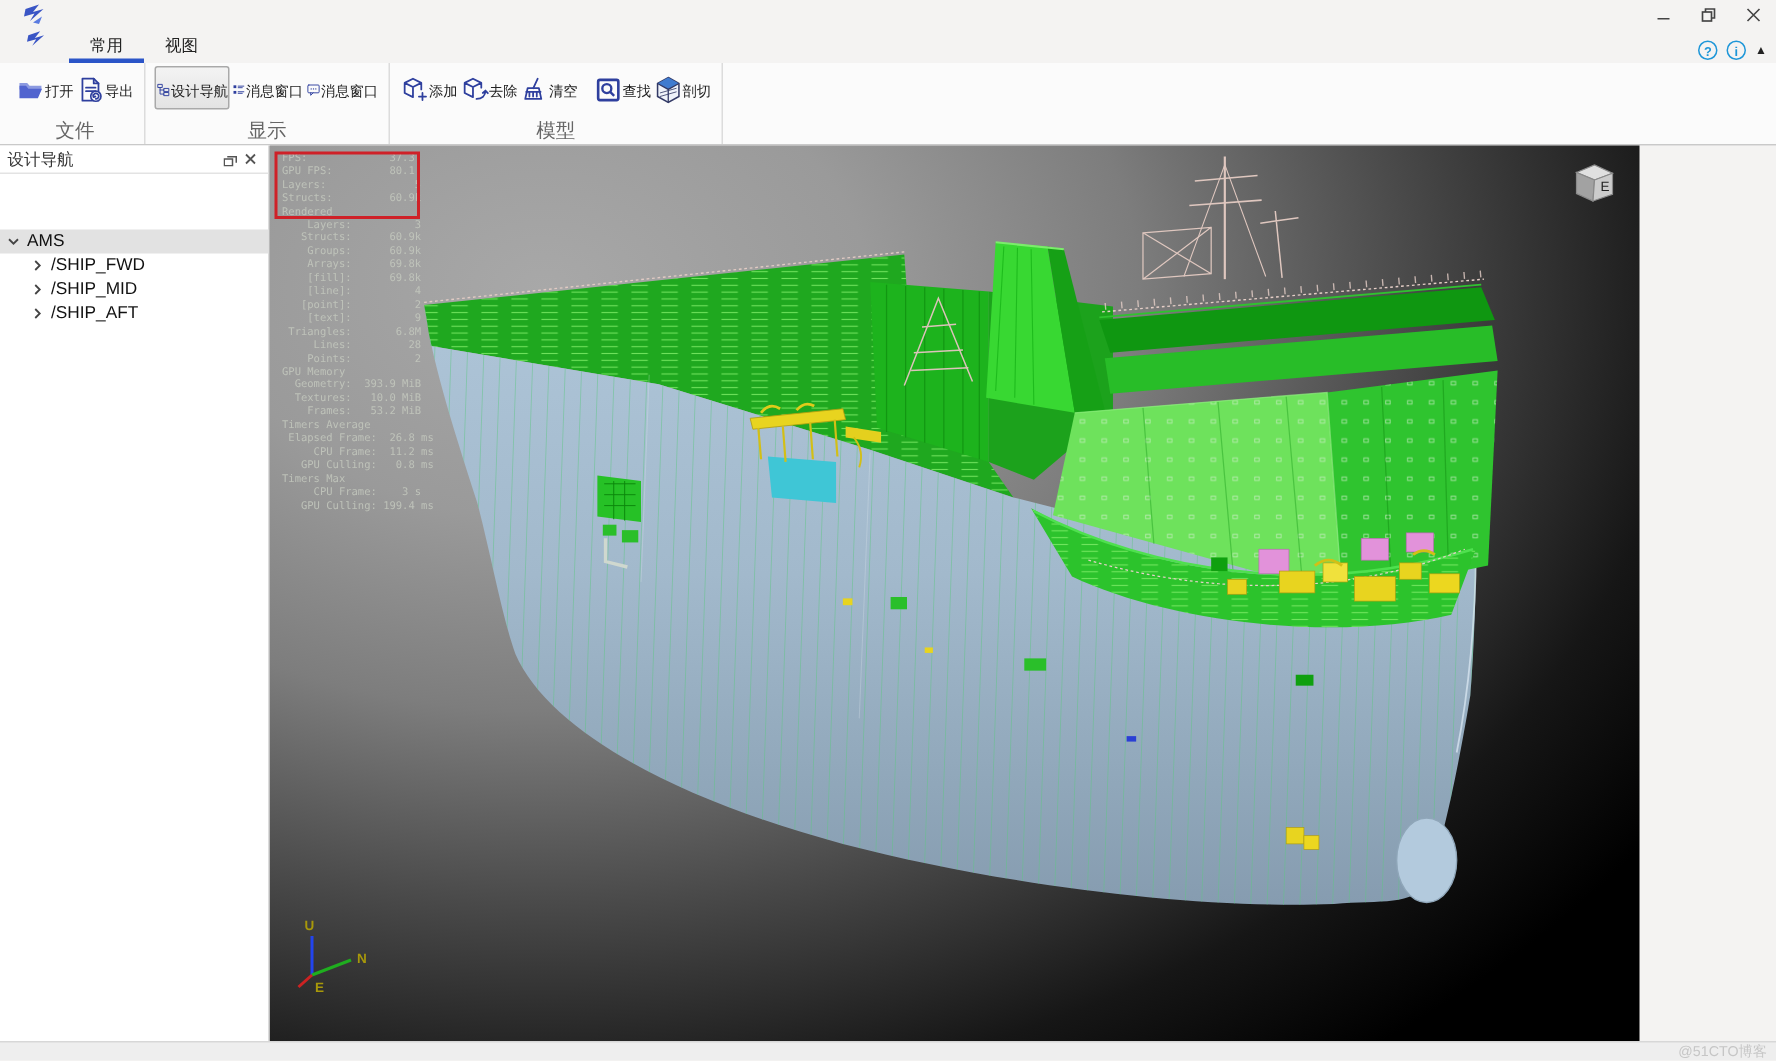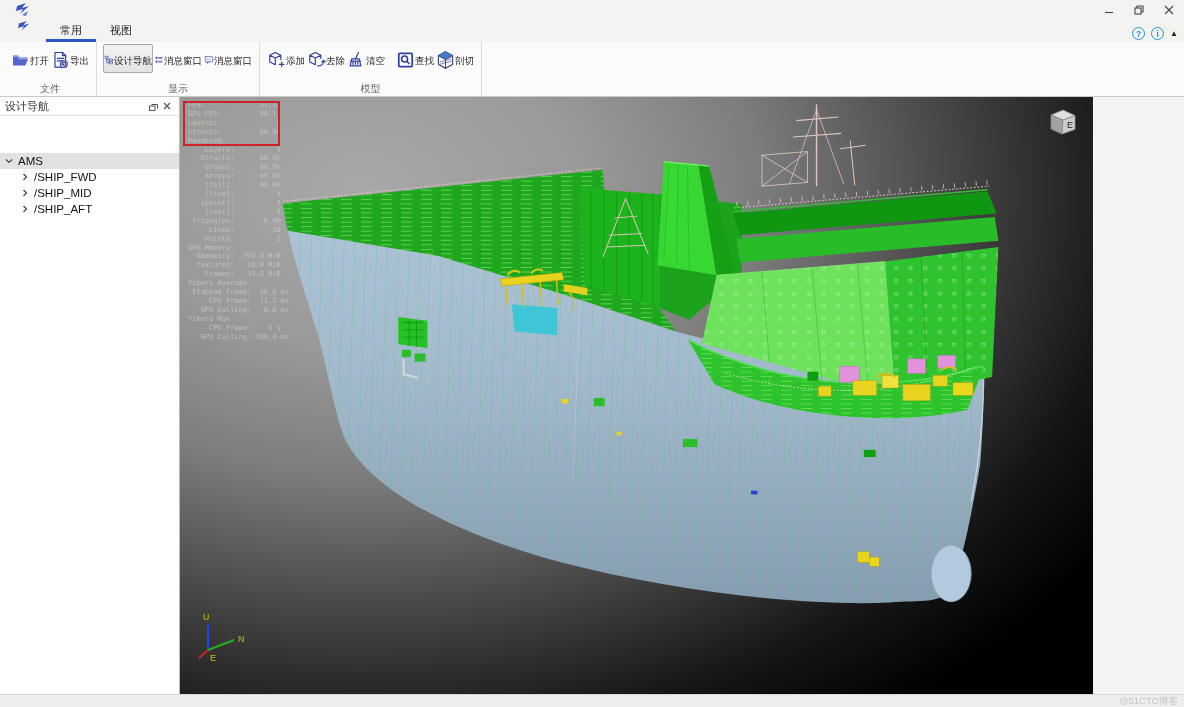--- a/index.html
+++ b/index.html
@@ -19,21 +19,21 @@
   .tab { font-size:11px; color:#222; padding:3px 14px 4px 14px; position:relative; }
   .tab.active { border-bottom:3px solid #2b55c8; padding-bottom:1px; }
   .tabrow-right { position:absolute; right:6px; bottom:2px; display:flex; align-items:center; gap:6px; }
   .circbtn { width:13px; height:13px; border:1.5px solid #1d96d8; border-radius:50%; color:#1d96d8;
     font-size:8.5px; font-weight:bold; display:flex; align-items:center; justify-content:center; }
   .collapse { font-size:8px; color:#222; line-height:10px; }
 
   
   .ribbon { height:55px; background:#fbfbfb; border-bottom:1px solid #c9c9c9; display:flex; padding-left:4px; }
   .rgroup { position:relative; display:flex; align-items:flex-start; padding:2px 6px 12px 6px; border-right:1px solid #dcdcdc; }
-  .rgrouplabel { position:absolute; bottom:0px; left:0; right:0; text-align:center; font-size:10px; color:#666; }
+  .rgrouplabel { position:absolute; bottom:0px; left:0; right:0; text-align:center; font-size:13px; color:#666; }
   .rbtn { width:40px; display:flex; flex-direction:row; align-items:center; padding-top:3px; border:1px solid transparent; border-radius:2px; }
   .rbtn.wide { width:50px; }
   .rbtn.active { background:linear-gradient(#f3f3f3,#e3e3e3); border:1px solid #a9a9a9; }
   .rbtn .ricon { width:24px; height:24px; }
   .rbtn .rlabel { font-size:9.5px; color:#222; margin-top:2px; white-space:nowrap; }
   .vsep { width:1px; background:#dcdcdc; margin:3px 4px 10px 4px; }
   .st { fill:none; stroke:#2e3f9e; stroke-width:1.5; stroke-linecap:round; stroke-linejoin:round; }
 
   
   .main { display:flex; height:597px; }

